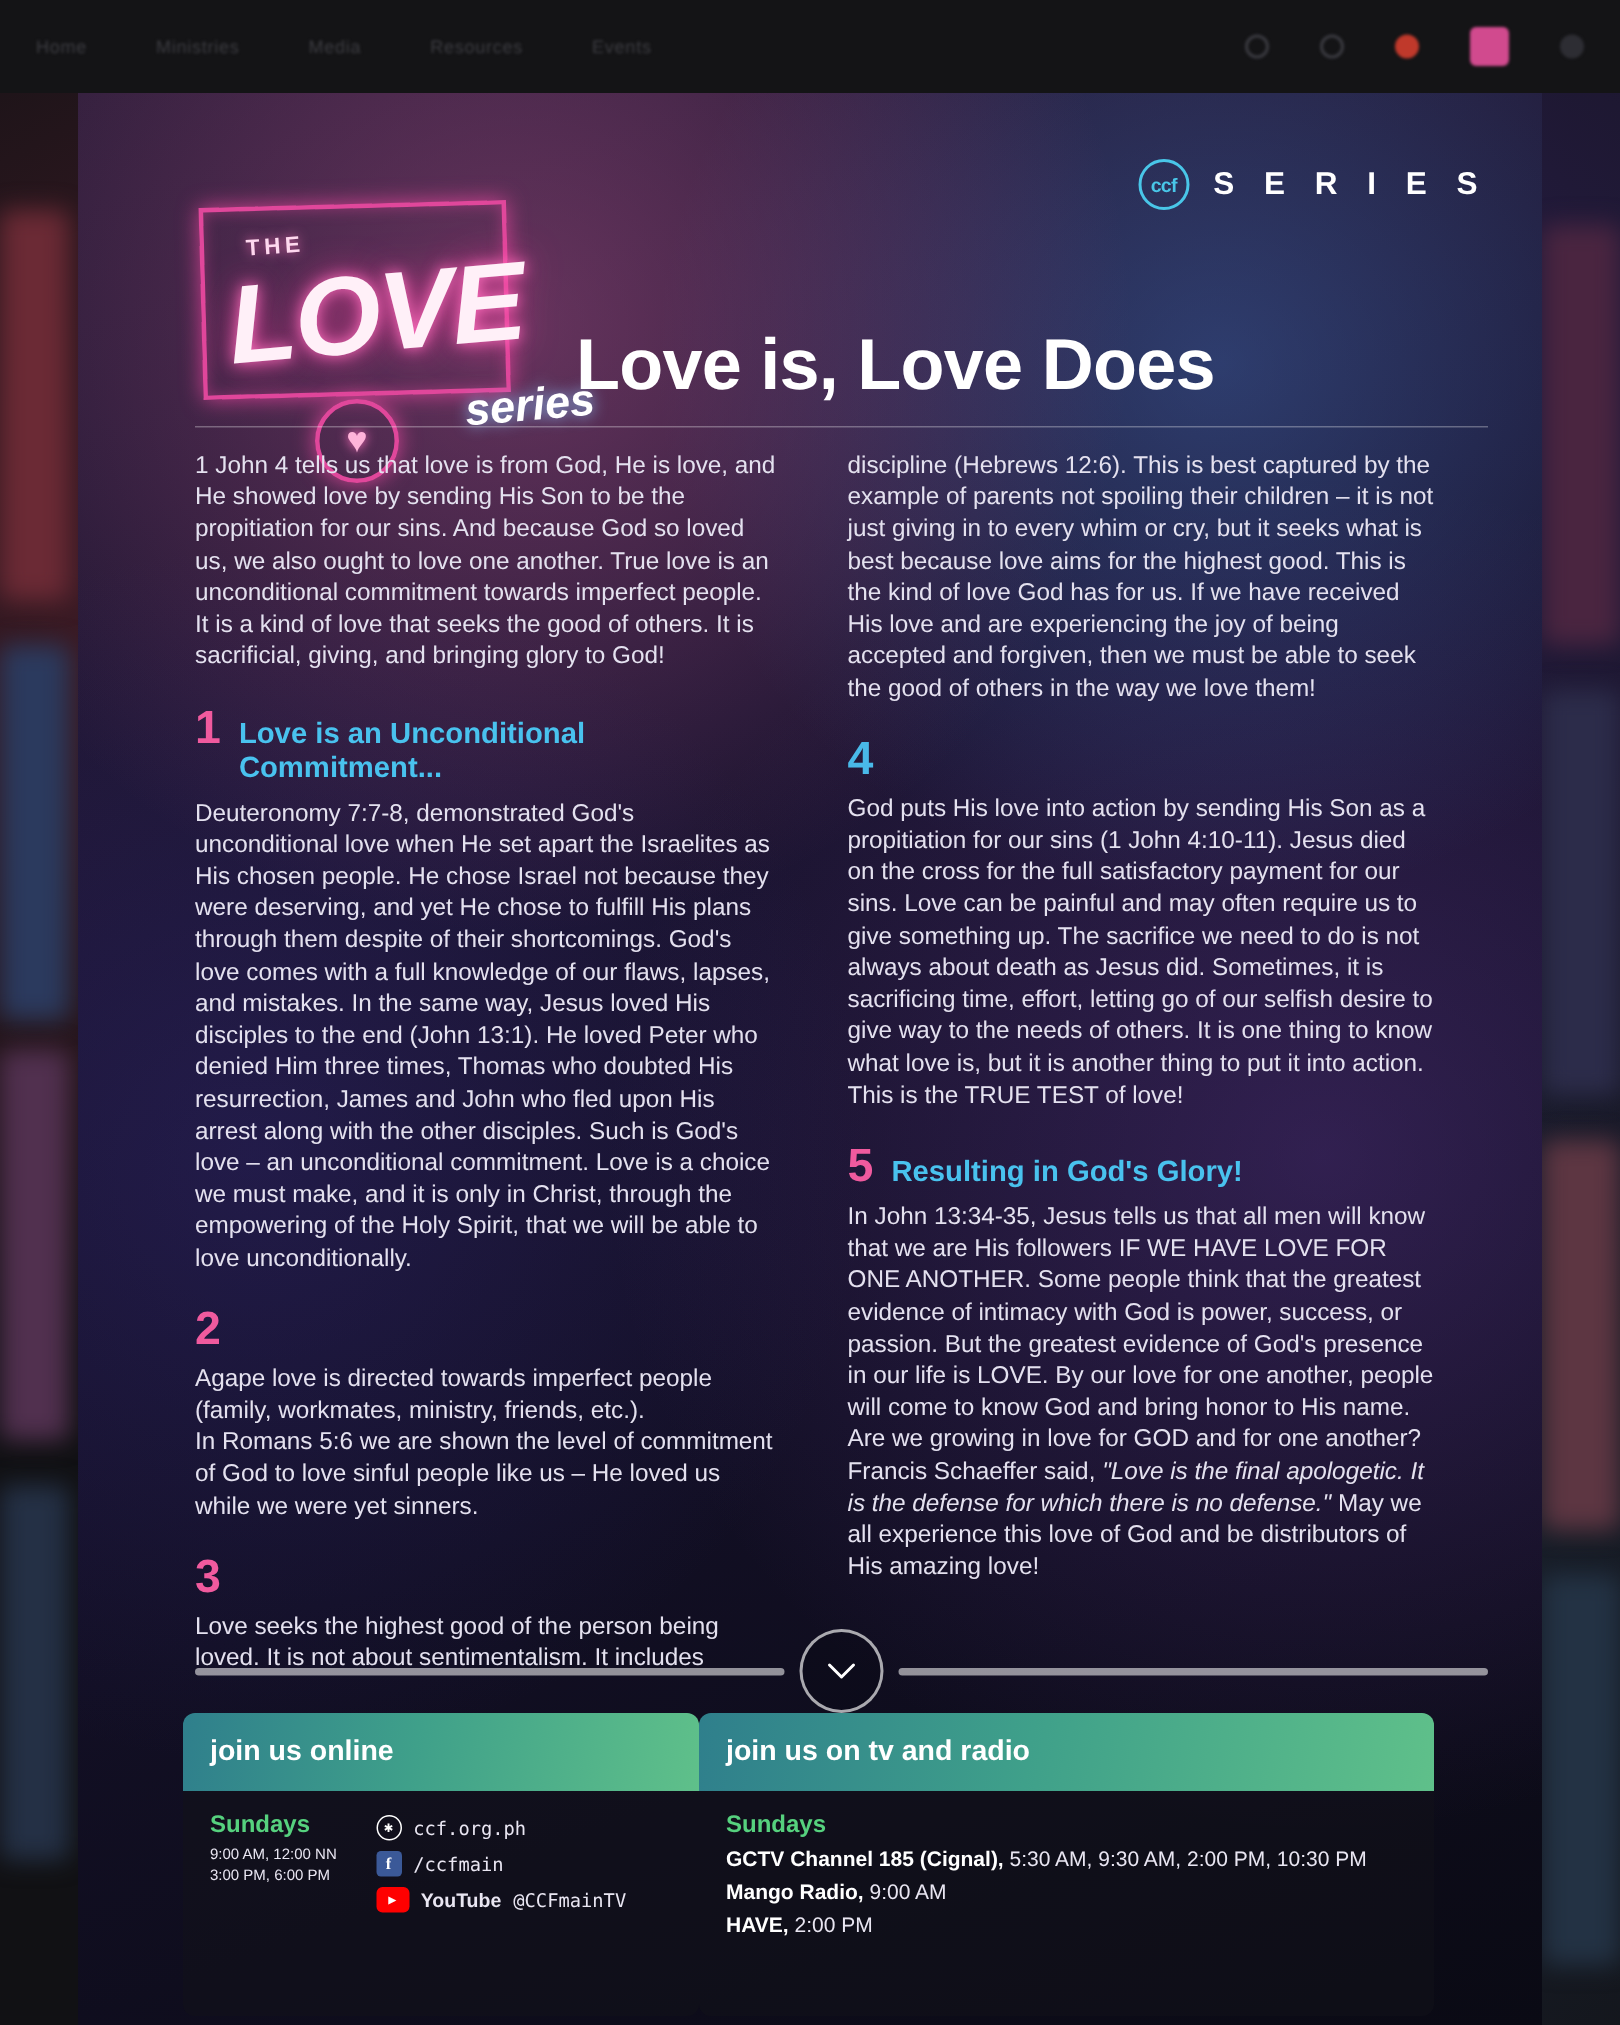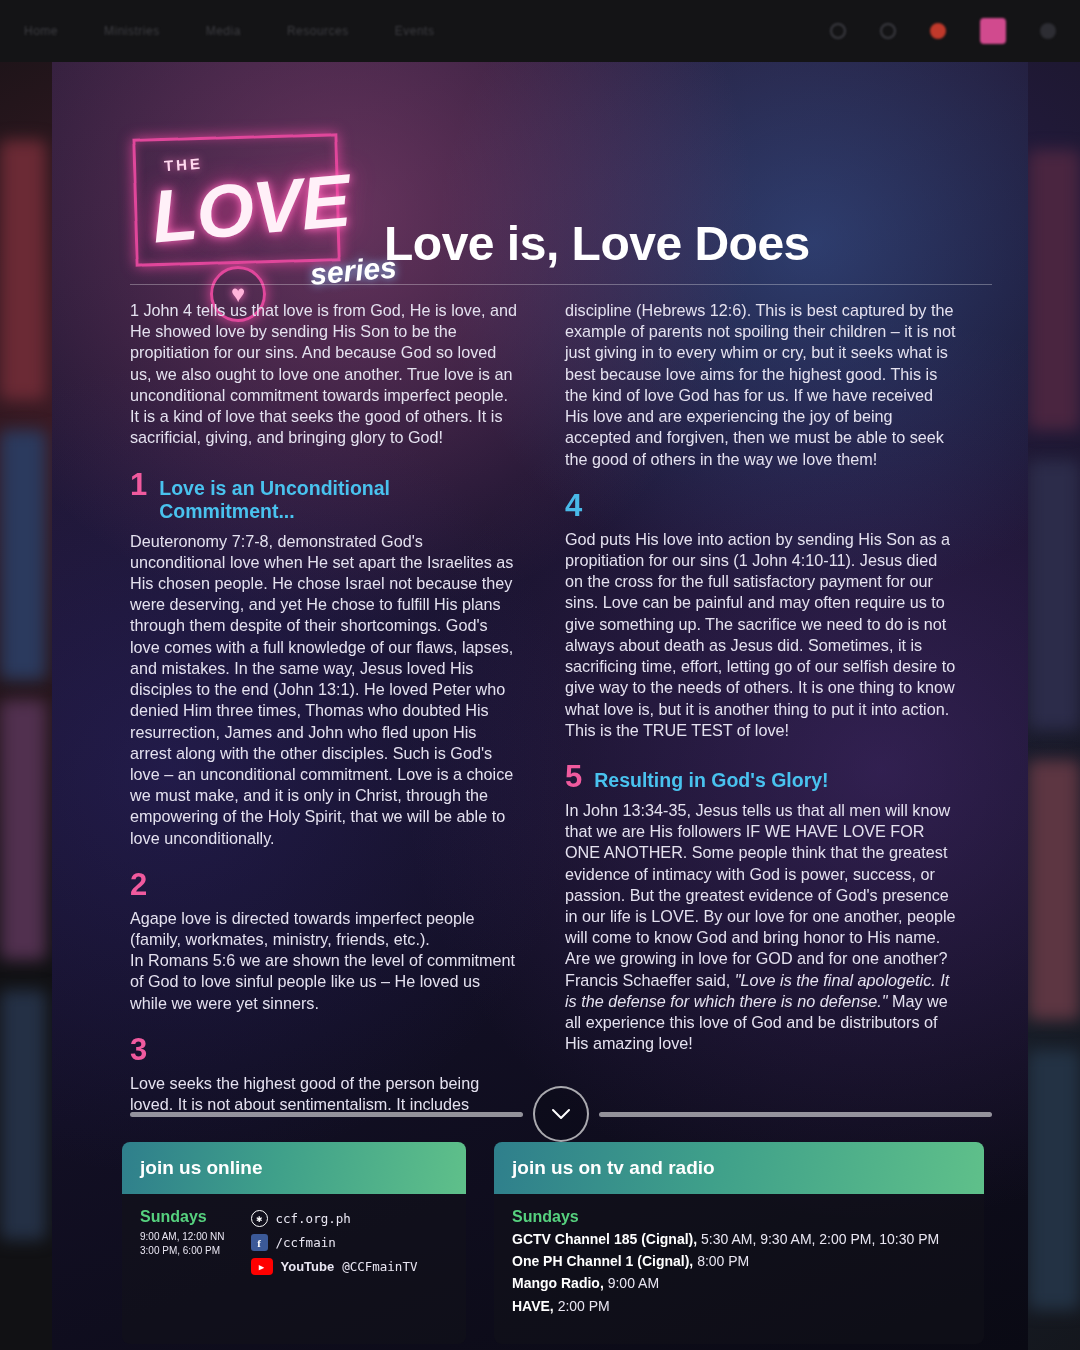--- a/index.html
+++ b/index.html
@@ -167,21 +167,21 @@
     border: 2px solid rgba(255,255,255,0.65);
     margin: 0 10px;
     display: flex; align-items: center; justify-content: center;
     color: #ffffff; font-size: 20px;
     background: rgba(10,10,20,0.35);
   }
 
   
   .cards {
     position: absolute; left: 70px; right: 34px; top: 1080px;
-    display: flex; gap: 28px; align-items: flex-end;
+    display: flex; gap: 0; align-items: flex-end;
   }
   .card {
     border-radius: 8px; overflow: hidden;
     background: rgba(18,18,26,0.55);
   }
   .card.online { width: 344px; }
   .card.tv { width: 490px; }
   .card-head {
     height: 52px; display: flex; align-items: center;
     padding: 0 18px;
@@ -238,20 +238,24 @@
   <div class="bg-card" style="left:0;top:990px;width:46px;height:250px;background:#243045;"></div>
   <div class="bg-card" style="right:0;top:150px;width:52px;height:280px;background:#4a2540;"></div>
   <div class="bg-card" style="right:0;top:460px;width:52px;height:270px;background:#2c2c4a;"></div>
   <div class="bg-card" style="right:0;top:760px;width:52px;height:260px;background:#5d3642;"></div>
   <div class="bg-card" style="right:0;top:1050px;width:52px;height:260px;background:#233244;"></div>
 </div>
 
 <div class="doc">
   <div class="doc-inner">
 
+    <div class="ccf-series">
+      <span class="ccf-badge">ccf</span>
+      <span class="series-word">S E R I E S</span>
+    </div>
 
     <div class="logo-wrap">
       <div class="logo-frame"></div>
       <div class="logo-the">THE</div>
       <div class="logo-love">LOVE</div>
       <div class="logo-series">series</div>
       <div class="logo-heart-circle">
         <span>♥</span>
       </div>
     </div>
@@ -340,24 +344,20 @@
 
       <div class="card tv">
         <div class="card-head">join us on tv and radio</div>
         <div class="card-body">
           <div class="sundays">Sundays</div>
           <div class="tv-line">
             <b>GCTV Channel 185 (Cignal),</b>
             <span>5:30 AM, 9:30 AM, 2:00 PM, 10:30 PM</span>
           </div>
           <div class="tv-line">
-            <b>One PH Channel 1 (Cignal),</b>
-            <span>8:00 PM</span>
-          </div>
-          <div class="tv-line">
             <b>Mango Radio,</b>
             <span>9:00 AM</span>
           </div>
           <div class="tv-line">
             <b>HAVE,</b>
             <span>2:00 PM</span>
           </div>
         </div>
       </div>
 

